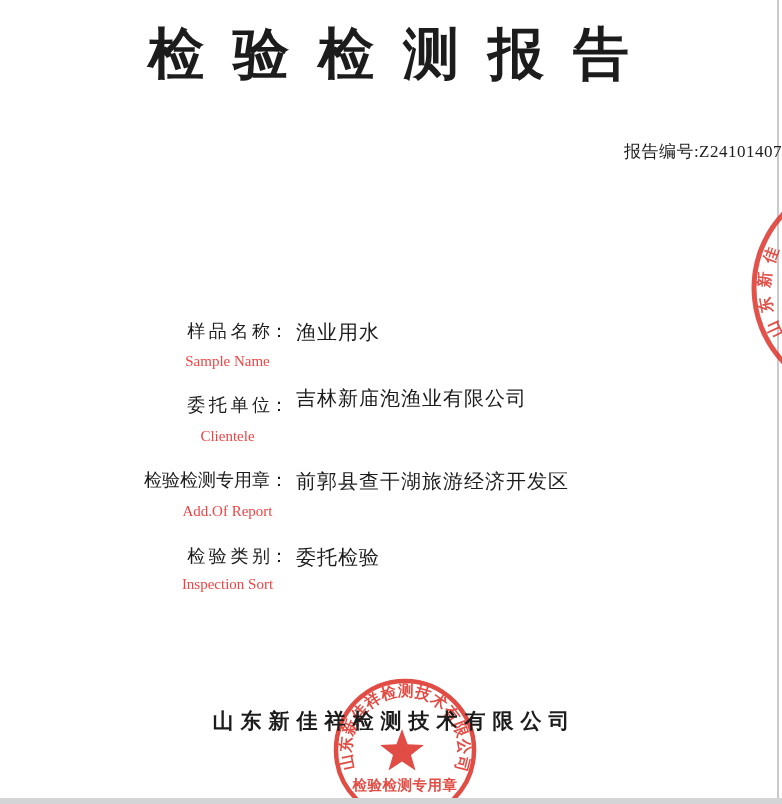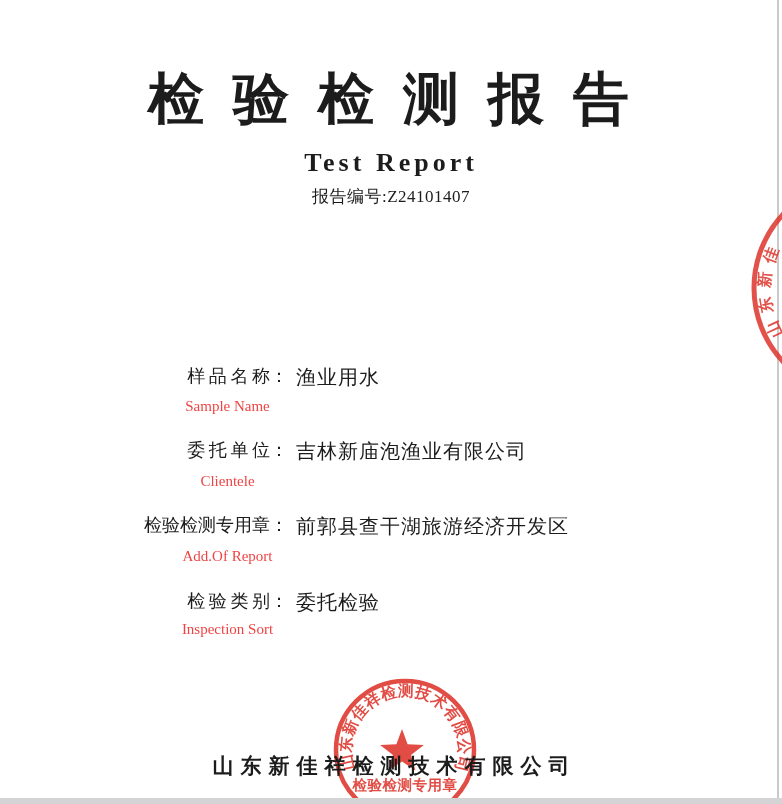--- a/index.html
+++ b/index.html
@@ -4,40 +4,40 @@
 <style>
   html,body{margin:0;padding:0;background:#ffffff;}
   .page{
     position:relative;
     width:782px;height:804px;
     background:#ffffff;
     overflow:hidden;
     font-family:"Liberation Serif","DejaVu Serif",serif;
     color:#1c1c1c;
   }
-  .abs{position:absolute;line-height:1;margin-top:45px;}
+  .abs{position:absolute;line-height:1;}
   .z-text{z-index:2;}
   
   .title{
     top:26px;left:0;width:100%;
     text-align:center;
     font-size:56px;font-weight:bold;
     letter-spacing:29px;
     padding-left:24px;box-sizing:border-box;
     white-space:nowrap;
   }
   .subtitle{
     top:105px;left:0;width:100%;
     text-align:center;
     font-size:26px;font-weight:600;
     letter-spacing:4px;
   }
   .report-no{
     top:143px;left:0;width:100%;
-    text-align:center;
+    text-align:right;
     font-size:17px;
     letter-spacing:0.5px;
   }
   
   .field-label{
     position:absolute;
     left:120px;width:168px;
     text-align:right;
     font-size:18px;
     white-space:nowrap;
@@ -117,32 +117,31 @@
     <g opacity="0.85">
       <circle cx="862" cy="288" r="108" fill="none" stroke="#dd342b" stroke-width="5"></circle>
       <text font-size="16" font-weight="bold" fill="#dd342b" transform="translate(779,327) rotate(-115)" text-anchor="middle">山</text>
       <text font-size="16" font-weight="bold" fill="#dd342b" transform="translate(771,304) rotate(-100)" text-anchor="middle">东</text>
       <text font-size="16" font-weight="bold" fill="#dd342b" transform="translate(770,280) rotate(-85)" text-anchor="middle">新</text>
       <text font-size="16" font-weight="bold" fill="#dd342b" transform="translate(776,257) rotate(-70)" text-anchor="middle">佳</text>
     </g>
   </svg>
 
   <div class="abs z-text title">检验检测报告</div>
-  <div class="abs z-text subtitle">Test Report</div>
   <div class="abs z-text report-no">报告编号:Z24101407</div>
 
   <div>
     <div class="abs z-text field-label" style="top:321px">样 品 名 称：</div>
     <div class="abs z-text field-value" style="top:321px">渔业用水</div>
     <div class="abs z-text field-sub" style="top:353px">Sample Name</div>
   </div>
 
   <div>
     <div class="abs z-text field-label" style="top:395px">委 托 单 位：</div>
-    <div class="abs z-text field-value" style="top:395px">吉林新庙泡渔业有限公司</div>
+    <div class="abs z-text field-value" style="top:387px">吉林新庙泡渔业有限公司</div>
     <div class="abs z-text field-sub" style="top:428px">Clientele</div>
   </div>
 
   <div>
     <div class="abs z-text field-label" style="top:470px">检验检测专用章：</div>
     <div class="abs z-text field-value" style="top:470px">前郭县查干湖旅游经济开发区</div>
     <div class="abs z-text field-sub" style="top:503px">Add.Of Report</div>
   </div>
 
   <div>

